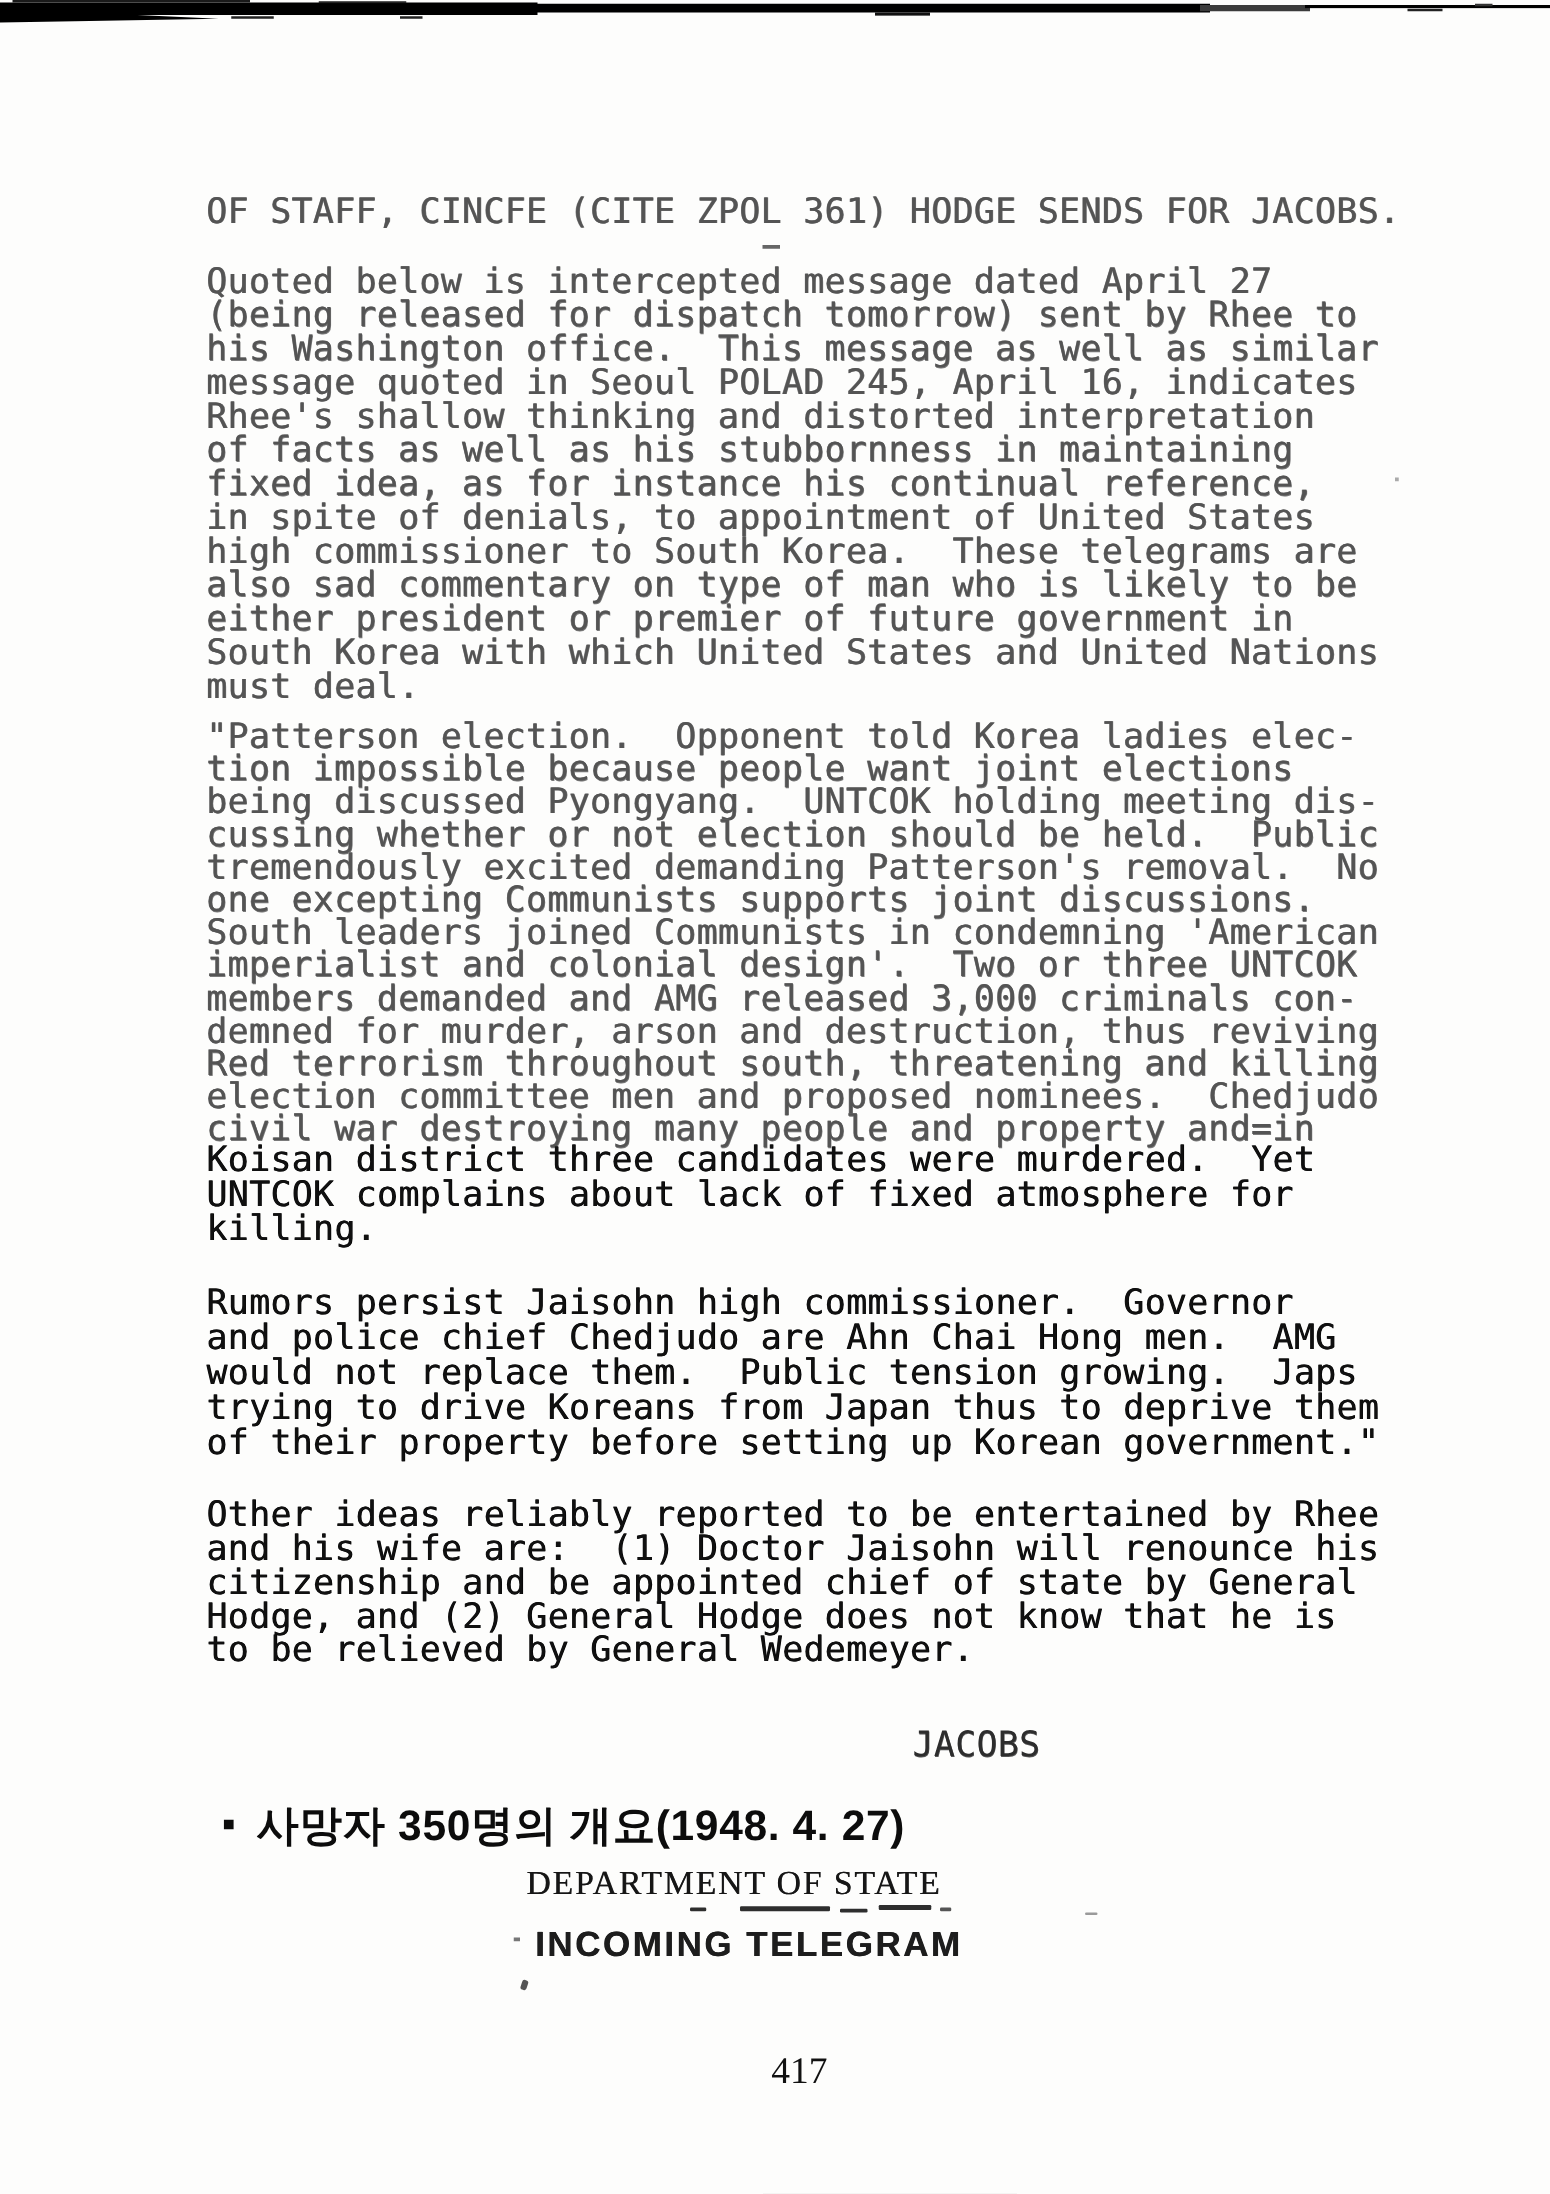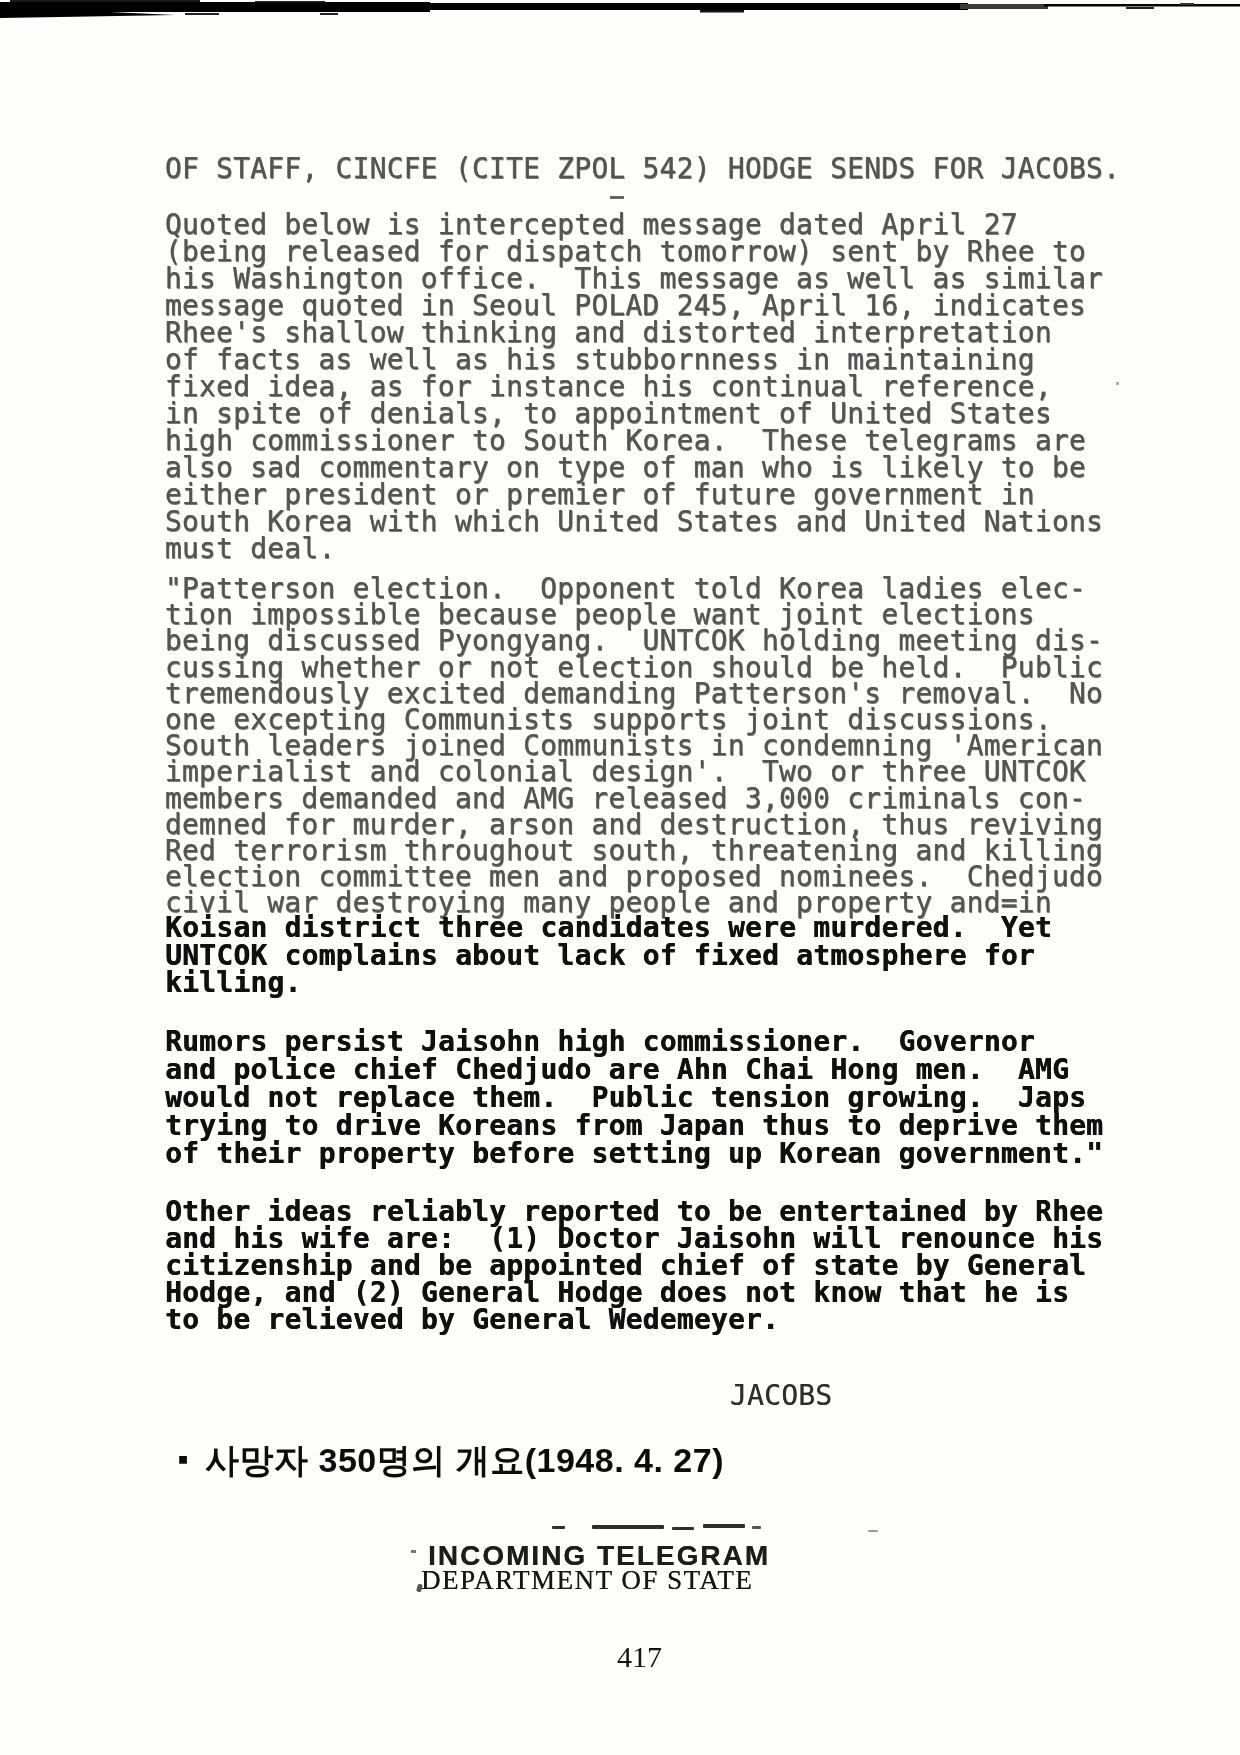--- a/index.html
+++ b/index.html
@@ -20,21 +20,21 @@
   .faded{
     color:#545454;
     text-shadow:0.4px 0.5px 0 #7a7a7a, -0.3px 0 0 #8a8a8a;
     filter:blur(0.3px);
   }
   .medium{
     color:#2d2d2d;
     text-shadow:0.3px 0.3px 0 #555;
   }
   .boldink{
-    font-weight:bold;
+    font-weight:normal;
     color:#101010;
     text-shadow:0.4px 0 0 #000;
   }
   .line{white-space:pre;}
   .korean{
     font-family:"Liberation Sans","DejaVu Sans",sans-serif;
     font-weight:bold;
     font-size:34px;
     color:#0c0c0c;
     letter-spacing:0.5px;
@@ -87,39 +87,39 @@
       <rect x="10" y="0" width="190" height="2" fill="#1a1a1a"></rect>
       <rect x="255" y="1" width="70" height="1.5" fill="#222"></rect>
       <rect x="185" y="13" width="34" height="2" fill="#222"></rect>
       <rect x="320" y="13" width="18" height="2" fill="#222"></rect>
       <rect x="700" y="10" width="44" height="2.5" fill="#111"></rect>
       <rect x="1126" y="7" width="28" height="2" fill="#222"></rect>
       <rect x="1180" y="3" width="14" height="2" fill="#333"></rect>
     </svg>
   </div>
 
-  <div class="abs mono faded" style="left:165px;top:155px;line-height:27px;">OF STAFF, CINCFE (CITE ZPOL 542) HODGE SENDS FOR JACOBS.</div>
+  <div class="abs mono faded" style="left:165px;top:155px;line-height:27px;">OF STAFF, CINCFE (CITE ZPOL 361) HODGE SENDS FOR JACOBS.</div>
 
   <div class="abs mono faded" style="left:165px;top:211px;line-height:27px;"><div class="line">Quoted below is intercepted message dated April 27</div><div class="line">(being released for dispatch tomorrow) sent by Rhee to</div><div class="line">his Washington office.  This message as well as similar</div><div class="line">message quoted in Seoul POLAD 245, April 16, indicates</div><div class="line">Rhee's shallow thinking and distorted interpretation</div><div class="line">of facts as well as his stubbornness in maintaining</div><div class="line">fixed idea, as for instance his continual reference,</div><div class="line">in spite of denials, to appointment of United States</div><div class="line">high commissioner to South Korea.  These telegrams are</div><div class="line">also sad commentary on type of man who is likely to be</div><div class="line">either president or premier of future government in</div><div class="line">South Korea with which United States and United Nations</div><div class="line">must deal.</div></div>
 
   <div class="abs mono faded" style="left:165px;top:576px;line-height:26.2px;"><div class="line">"Patterson election.  Opponent told Korea ladies elec-</div><div class="line">tion impossible because people want joint elections</div><div class="line">being discussed Pyongyang.  UNTCOK holding meeting dis-</div><div class="line">cussing whether or not election should be held.  Public</div><div class="line">tremendously excited demanding Patterson's removal.  No</div><div class="line">one excepting Communists supports joint discussions.</div><div class="line">South leaders joined Communists in condemning 'American</div><div class="line">imperialist and colonial design'.  Two or three UNTCOK</div><div class="line">members demanded and AMG released 3,000 criminals con-</div><div class="line">demned for murder, arson and destruction, thus reviving</div><div class="line">Red terrorism throughout south, threatening and killing</div><div class="line">election committee men and proposed nominees.  Chedjudo</div><div class="line">civil war destroying many people and property and=in</div></div>
 
   <div class="abs mono boldink" style="left:165px;top:914px;line-height:27.5px;"><div class="line">Koisan district three candidates were murdered.  Yet</div><div class="line">UNTCOK complains about lack of fixed atmosphere for</div><div class="line">killing.</div></div>
 
   <div class="abs mono boldink" style="left:165px;top:1028px;line-height:28px;"><div class="line">Rumors persist Jaisohn high commissioner.  Governor</div><div class="line">and police chief Chedjudo are Ahn Chai Hong men.  AMG</div><div class="line">would not replace them.  Public tension growing.  Japs</div><div class="line">trying to drive Koreans from Japan thus to deprive them</div><div class="line">of their property before setting up Korean government."</div></div>
 
   <div class="abs mono boldink" style="left:165px;top:1198px;line-height:27px;"><div class="line">Other ideas reliably reported to be entertained by Rhee</div><div class="line">and his wife are:  (1) Doctor Jaisohn will renounce his</div><div class="line">citizenship and be appointed chief of state by General</div><div class="line">Hodge, and (2) General Hodge does not know that he is</div><div class="line">to be relieved by General Wedemeyer.</div></div>
 
   <div class="abs mono medium" style="left:730px;top:1382px;line-height:27px;text-align:center;">JACOBS</div>
 
   <div class="abs" style="left:177px;top:1438px;">
     <span class="kbullet">▪</span><span class="korean">사망자 350명의 개요(1948. 4. 27)</span>
   </div>
 
-  <div class="abs dept" style="left:421px;top:1565px;">DEPARTMENT OF STATE</div>
+  <div class="abs dept" style="left:421px;top:1491px;">DEPARTMENT OF STATE</div>
 
   <div class="abs" style="left:0;top:0;">
     <div class="smudge-dash" style="left:552px;top:1526px;width:13px;height:3px;"></div>
     <div class="smudge-dash" style="left:592px;top:1525px;width:72px;height:4px;"></div>
     <div class="smudge-dash" style="left:672px;top:1527px;width:22px;height:3px;"></div>
     <div class="smudge-dash" style="left:703px;top:1524px;width:42px;height:4px;"></div>
     <div class="smudge-dash" style="left:752px;top:1526px;width:9px;height:3px;background:#555;"></div>
     <div class="smudge-dash" style="left:868px;top:1530px;width:10px;height:2px;background:#9a9a9a;"></div>
   </div>
 

